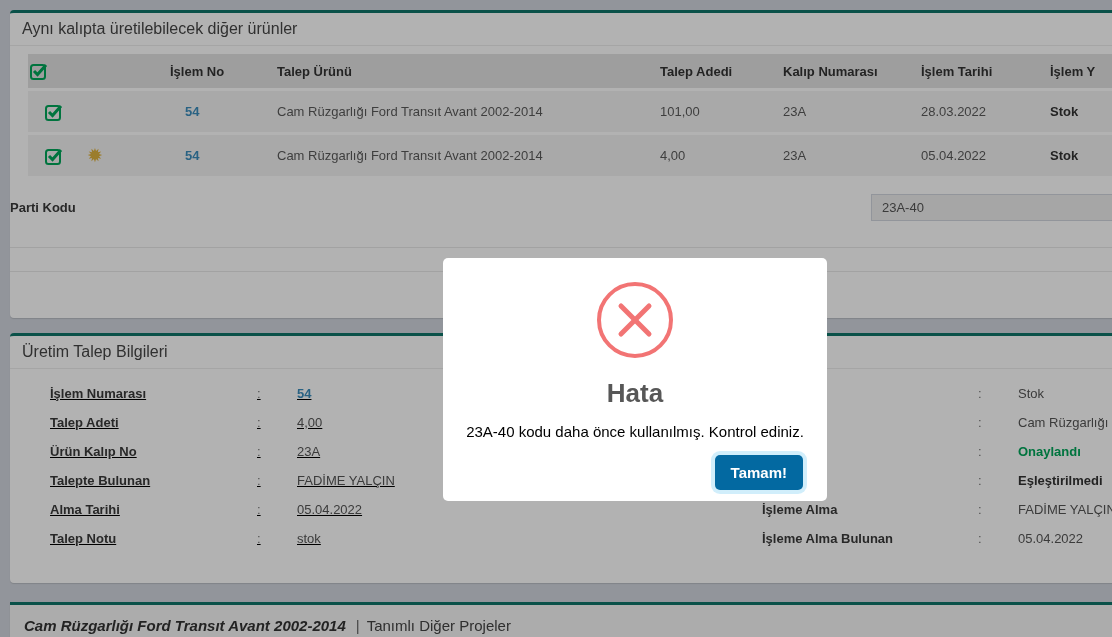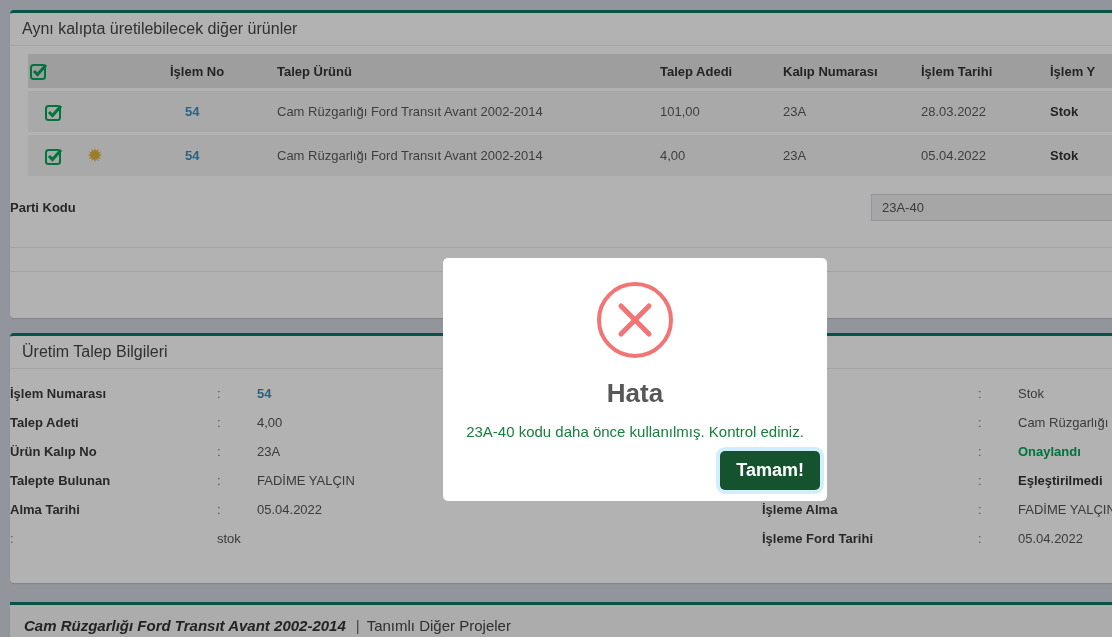--- a/index.html
+++ b/index.html
@@ -48,21 +48,21 @@
     margin-left:18px; width:420px; height:27px; background:#eee;
     border:1px solid #d2d6de; color:#555; font-size:13px; padding:0 10px;
     font-family:"Liberation Sans", sans-serif;
   }
   .sep { border:0; border-top:1px solid #e8e8e8; margin:0; }
   .sep1 { margin-top:26px; }
   .sep2 { margin-top:23px; }
 
   
   .info-wrap { position:relative; padding-top:10px; }
-  .info-col-left { width:620px; }
+  .info-col-left { padding-left:40px; width:620px;text-decoration:underline; }
   .info-col-right { position:absolute; top:10px; left:752px; width:548px; }
   .info-row { display:grid; height:29px; align-items:center; font-size:13px; }
   .info-col-left  .info-row { grid-template-columns:207px 40px auto; }
   .info-col-right .info-row { grid-template-columns:216px 40px auto; }
   .info-label { font-weight:bold; color:#3a3a3a; white-space:nowrap; }
   .info-colon { color:#777; }
   .info-value { color:#555; white-space:nowrap; }
   .val-link { color:#3c8dbc; font-weight:bold; }
   .val-green { color:#00a65a; font-weight:bold; }
   .val-bold { color:#333; font-weight:bold; }
@@ -80,24 +80,24 @@
 
   
   .overlay { position:fixed; left:0; top:0; width:1112px; height:637px;
     background:rgba(0,0,0,.30); z-index:10; }
   .modal {
     position:fixed; left:443px; top:258px; width:384px; height:243px;
     background:#fff; border-radius:5px; z-index:20; text-align:center;
   }
   .err-icon { width:80px; height:80px; margin:22px auto 0; }
   .modal-title { margin-top:14px; font-size:26px; font-weight:600; color:#575757; }
-  .modal-msg { margin-top:14px; font-size:15px; color:#15803d; }
+  .modal-msg { margin-top:14px; font-size:15px; color:#000000; }
   .confirm-btn {
-    position:absolute; right:7px; bottom:11px;
-    background:#14532d; color:#fff; font-weight:bold; font-size:18px;
+    position:absolute; right:24px; bottom:11px;
+    background:#0369a1; color:#fff; font-weight:bold; font-size:15px;
     border:none; border-radius:5px; padding:9px 16px; cursor:pointer;
     box-shadow:0 0 0 4px rgba(140,212,245,.4);
     font-family:"Liberation Sans", sans-serif;
   }
 </style>
 </head>
 <body>
 
 <div class="page">
 
@@ -185,20 +185,21 @@
           <span class="info-label">Talepte Bulunan</span>
           <span class="info-colon">:</span>
           <span class="info-value">FADİME YALÇIN</span>
         </div>
         <div class="info-row">
           <span class="info-label">Alma Tarihi</span>
           <span class="info-colon">:</span>
           <span class="info-value">05.04.2022</span>
         </div>
         <div class="info-row">
+          <span class="info-label">Talep Notu</span>
           <span class="info-colon">:</span>
           <span class="info-value">stok</span>
         </div>
       </div>
 
       <div class="info-col-right">
         <div class="info-row">
           <span class="info-label"></span>
           <span class="info-colon">:</span>
           <span class="info-value">Stok</span>
@@ -217,21 +218,21 @@
           <span class="info-label"></span>
           <span class="info-colon">:</span>
           <span class="info-value val-bold">Eşleştirilmedi</span>
         </div>
         <div class="info-row">
           <span class="info-label">İşleme Alma</span>
           <span class="info-colon">:</span>
           <span class="info-value">FADİME YALÇIN</span>
         </div>
         <div class="info-row">
-          <span class="info-label">İşleme Ford Tarihi</span>
+          <span class="info-label">İşleme Alma Bulunan</span>
           <span class="info-colon">:</span>
           <span class="info-value">05.04.2022</span>
         </div>
       </div>
     </div>
   </div>
 
   <div class="bottombar">
     <span class="proj-name">Cam Rüzgarlığı Ford Transıt Avant 2002-2014</span>
     <span class="pipe">|</span>

